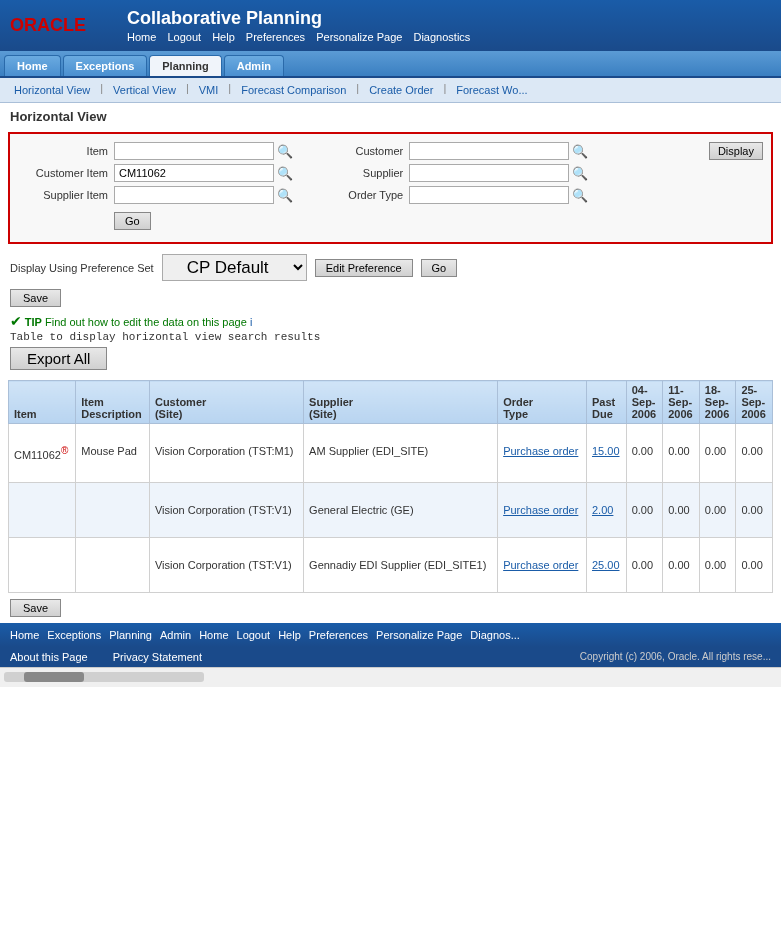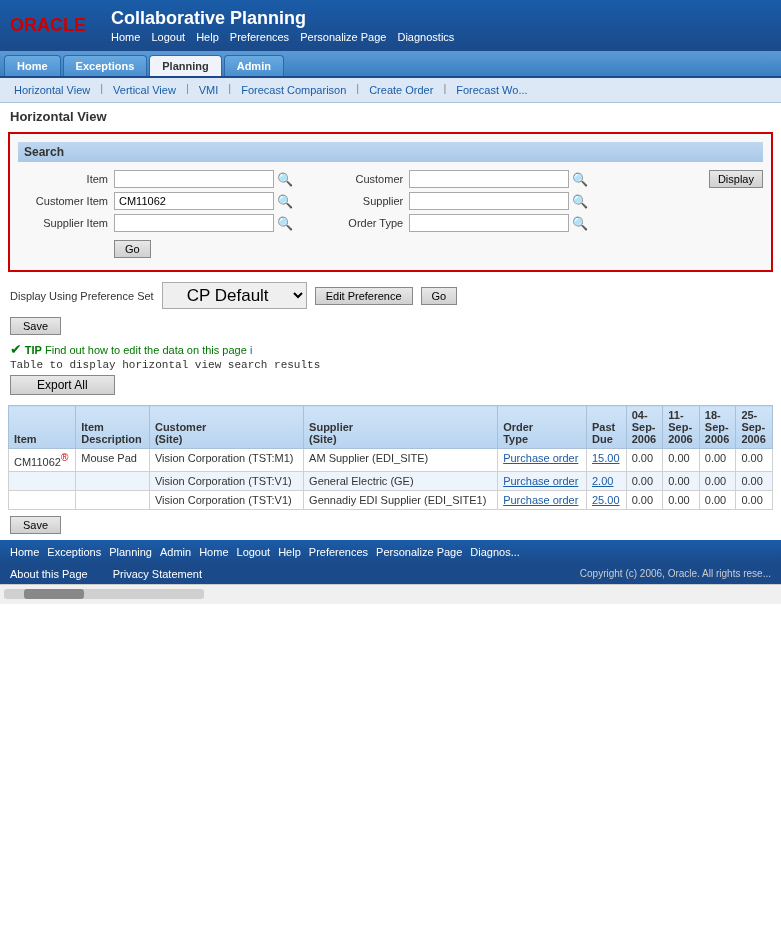--- a/index.html
+++ b/index.html
@@ -44,27 +44,27 @@
     .pref-btn { padding: 2px 10px; background: linear-gradient(to bottom, #e8e8e8, #d0d0d0); border: 1px solid #888; cursor: pointer; font-size: 11px; }
 
     
     .save-row { display: flex; justify-content: flex-start; padding: 2px 10px; }
     .save-btn { padding: 2px 12px; background: linear-gradient(to bottom, #e8e8e8, #d0d0d0); border: 1px solid #888; cursor: pointer; font-size: 11px; }
 
     
     .tip-area { padding: 4px 10px; }
     .tip-text { color: #007700; font-size: 11px; margin-bottom: 2px; }
     .table-desc { font-size: 11px; color: #333; margin-bottom: 4px; font-family: Liberation Mono, monospace; }
-    .export-btn { padding: 2px 26px; background: linear-gradient(to bottom, #e8e8e8, #d0d0d0); border: 1px solid #888; cursor: pointer; font-size: 12px; margin-bottom: 6px; }
+    .export-btn { padding: 2px 16px; background: linear-gradient(to bottom, #e8e8e8, #d0d0d0); border: 1px solid #888; cursor: pointer; font-size: 15px; margin-bottom: 6px; }
 
     
     .data-table-wrapper { overflow-x: auto; margin: 0 8px; }
     .data-table { border-collapse: collapse; font-size: 11px; width: 100%; min-width: 700px; }
     .data-table th { background: linear-gradient(to bottom, #d0e4f7, #b8d4f0); border: 1px solid #aabfd8; padding: 3px 5px; text-align: left; font-weight: bold; color: #333; vertical-align: bottom; }
-    .data-table td { border: 1px solid #d0d0d0; padding: 3px 5px; vertical-align: top; color: #333; }
+    .data-table td { border: 1px solid #d0d0d0; padding: 21px 5px; vertical-align: top; color: #333; }
     .data-table tr:nth-child(even) td { background: #eef4fb; }
     .data-table tr:nth-child(odd) td { background: #fff; }
     .link-cell { color: #1a5ca8; text-decoration: underline; cursor: pointer; }
     .num-cell { color: #1a5ca8; text-decoration: underline; cursor: pointer; }
     .item-icon { color: #cc0000; font-size: 10px; vertical-align: super; }
 
     
     .footer-nav { background: linear-gradient(to bottom, #1a5ca8, #1a4a8a); padding: 6px 10px; display: flex; flex-wrap: wrap; gap: 8px; }
     .footer-nav a { color: #fff; text-decoration: none; font-size: 11px; }
 
@@ -75,21 +75,21 @@
 
     
     .scrollbar-area { background: #f0f0f0; border-top: 1px solid #ccc; height: 20px; display: flex; align-items: center; padding: 0 4px; }
     .scrollbar-track { background: #d0d0d0; height: 10px; width: 200px; border-radius: 3px; position: relative; }
     .scrollbar-thumb { background: #888; height: 10px; width: 60px; border-radius: 3px; position: absolute; left: 20px; }
   </style>
 </head>
 <body>
 
 <div class="header">
-  <div style="display:flex; align-items:center; gap:10px;">
+  <div style="display:flex; align-items:center; gap:26px;">
     <div class="oracle-logo">
       <span style="color:#cc0000;">ORACLE</span>
     </div>
     <div class="header-content">
       <div class="header-title">Collaborative Planning</div>
       <div class="header-nav">
         <a>Home</a>
         <a>Logout</a>
         <a>Help</a>
         <a>Preferences</a>
@@ -117,21 +117,20 @@
   <a>Forecast Comparison</a>
   <span class="sep">|</span>
   <a>Create Order</a>
   <span class="sep">|</span>
   <a>Forecast Wo...</a>
 </div>
 
 <div class="page-title">Horizontal View</div>
 
 <div class="search-box">
-  <div class="search-title">Search</div>
   <div style="display:flex; gap:20px;">
     <div>
       <div class="search-row">
         <span class="search-label">Item</span>
         <input class="search-input" value="" style="">
         <span class="search-icon">🔍</span>
       </div>
       <div class="search-row">
         <span class="search-label">Customer Item</span>
         <input class="search-input" value="CM11062" style="">

